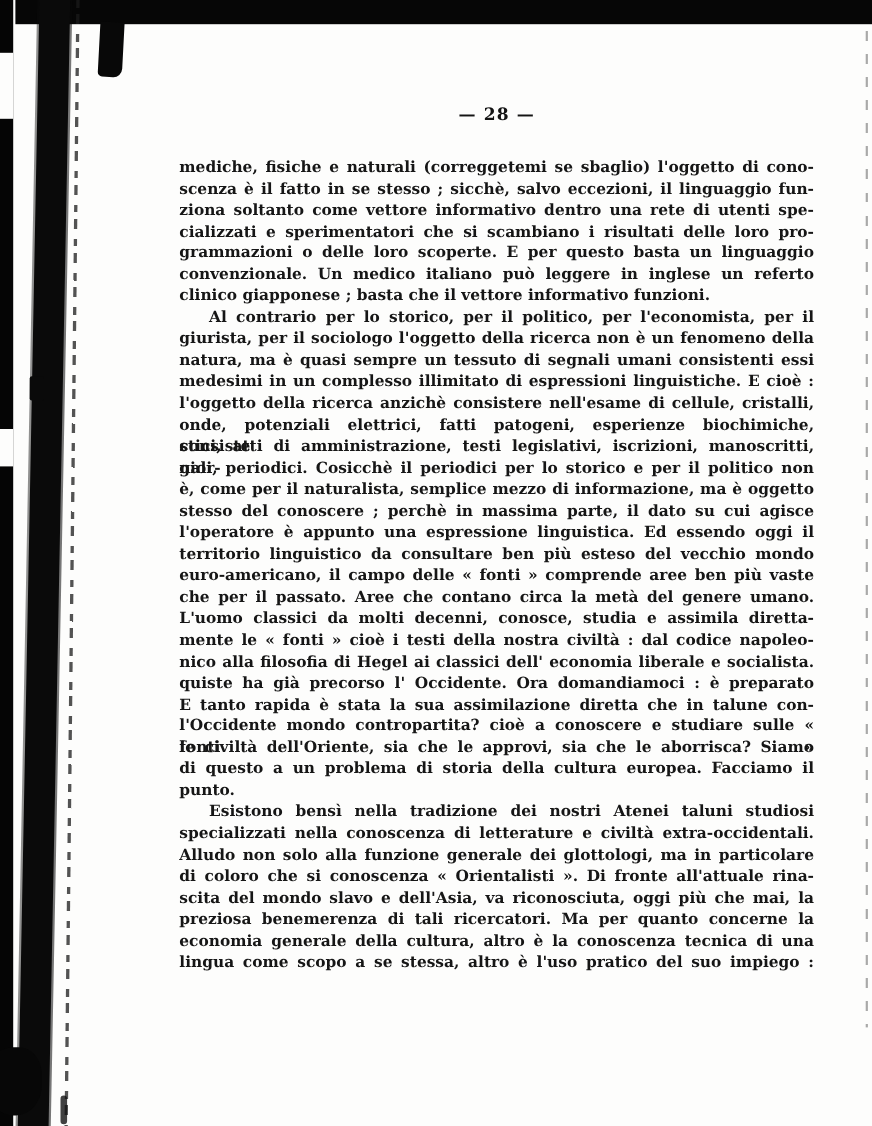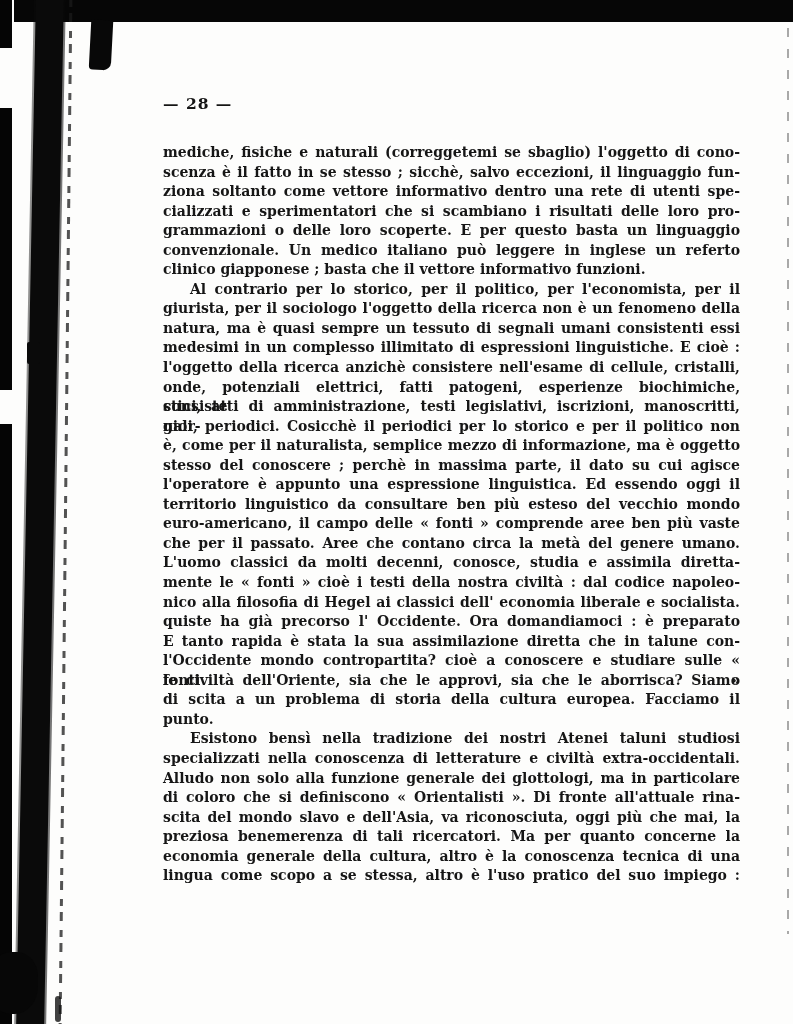--- a/index.html
+++ b/index.html
@@ -90,21 +90,21 @@
     width: 6px; height: 26px;
     background: #111;
     opacity: .8;
     border-radius: 3px;
   }
   
   .page-number {
     position: absolute;
     top: 94px; left: 163px;
     width: 577px;
-    text-align: left;
+    text-align: center;
     font-size: 15.5px;
     font-weight: 600;
     color: #141414;
     letter-spacing: 1px;
   }
   .text-column {
     position: absolute;
     top: 143px; left: 163px;
     width: 577px;
     font-size: 14px;
@@ -168,28 +168,28 @@
         <div class="line">territorio linguistico da consultare ben più esteso del vecchio mondo</div>
         <div class="line">euro-americano, il campo delle « fonti » comprende aree ben più vaste</div>
         <div class="line">che per il passato. Aree che contano circa la metà del genere umano.</div>
         <div class="line">L'uomo classici da molti decenni, conosce, studia e assimila diretta-</div>
         <div class="line">mente le « fonti » cioè i testi della nostra civiltà : dal codice napoleo-</div>
         <div class="line">nico alla filosofia di Hegel ai classici dell' economia liberale e socialista.</div>
         <div class="line">quiste ha già precorso l' Occidente. Ora domandiamoci : è preparato</div>
         <div class="line">E tanto rapida è stata la sua assimilazione diretta che in talune con-</div>
         <div class="line">l'Occidente mondo contropartita? cioè a conoscere e studiare sulle « fonti »</div>
         <div class="line">le civiltà dell'Oriente, sia che le approvi, sia che le aborrisca? Siamo</div>
-        <div class="line">di scita a un problema di storia della cultura europea. Facciamo il</div>
+        <div class="line">di questo a un problema di storia della cultura europea. Facciamo il</div>
         <div class="line last">punto.</div>
       </div>
       <div class="paragraph">
         <div class="line indent">Esistono bensì nella tradizione dei nostri Atenei taluni studiosi</div>
         <div class="line">specializzati nella conoscenza di letterature e civiltà extra-occidentali.</div>
         <div class="line">Alludo non solo alla funzione generale dei glottologi, ma in particolare</div>
-        <div class="line">di coloro che si definiscono « Orientalisti ». Di fronte all'attuale rina-</div>
+        <div class="line">di coloro che si conoscenza « Orientalisti ». Di fronte all'attuale rina-</div>
         <div class="line">scita del mondo slavo e dell'Asia, va riconosciuta, oggi più che mai, la</div>
         <div class="line">preziosa benemerenza di tali ricercatori. Ma per quanto concerne la</div>
         <div class="line">economia generale della cultura, altro è la conoscenza tecnica di una</div>
         <div class="line">lingua come scopo a se stessa, altro è l'uso pratico del suo impiego :</div>
       </div>
     </div>
 
 </div>
 
 </body></html>

